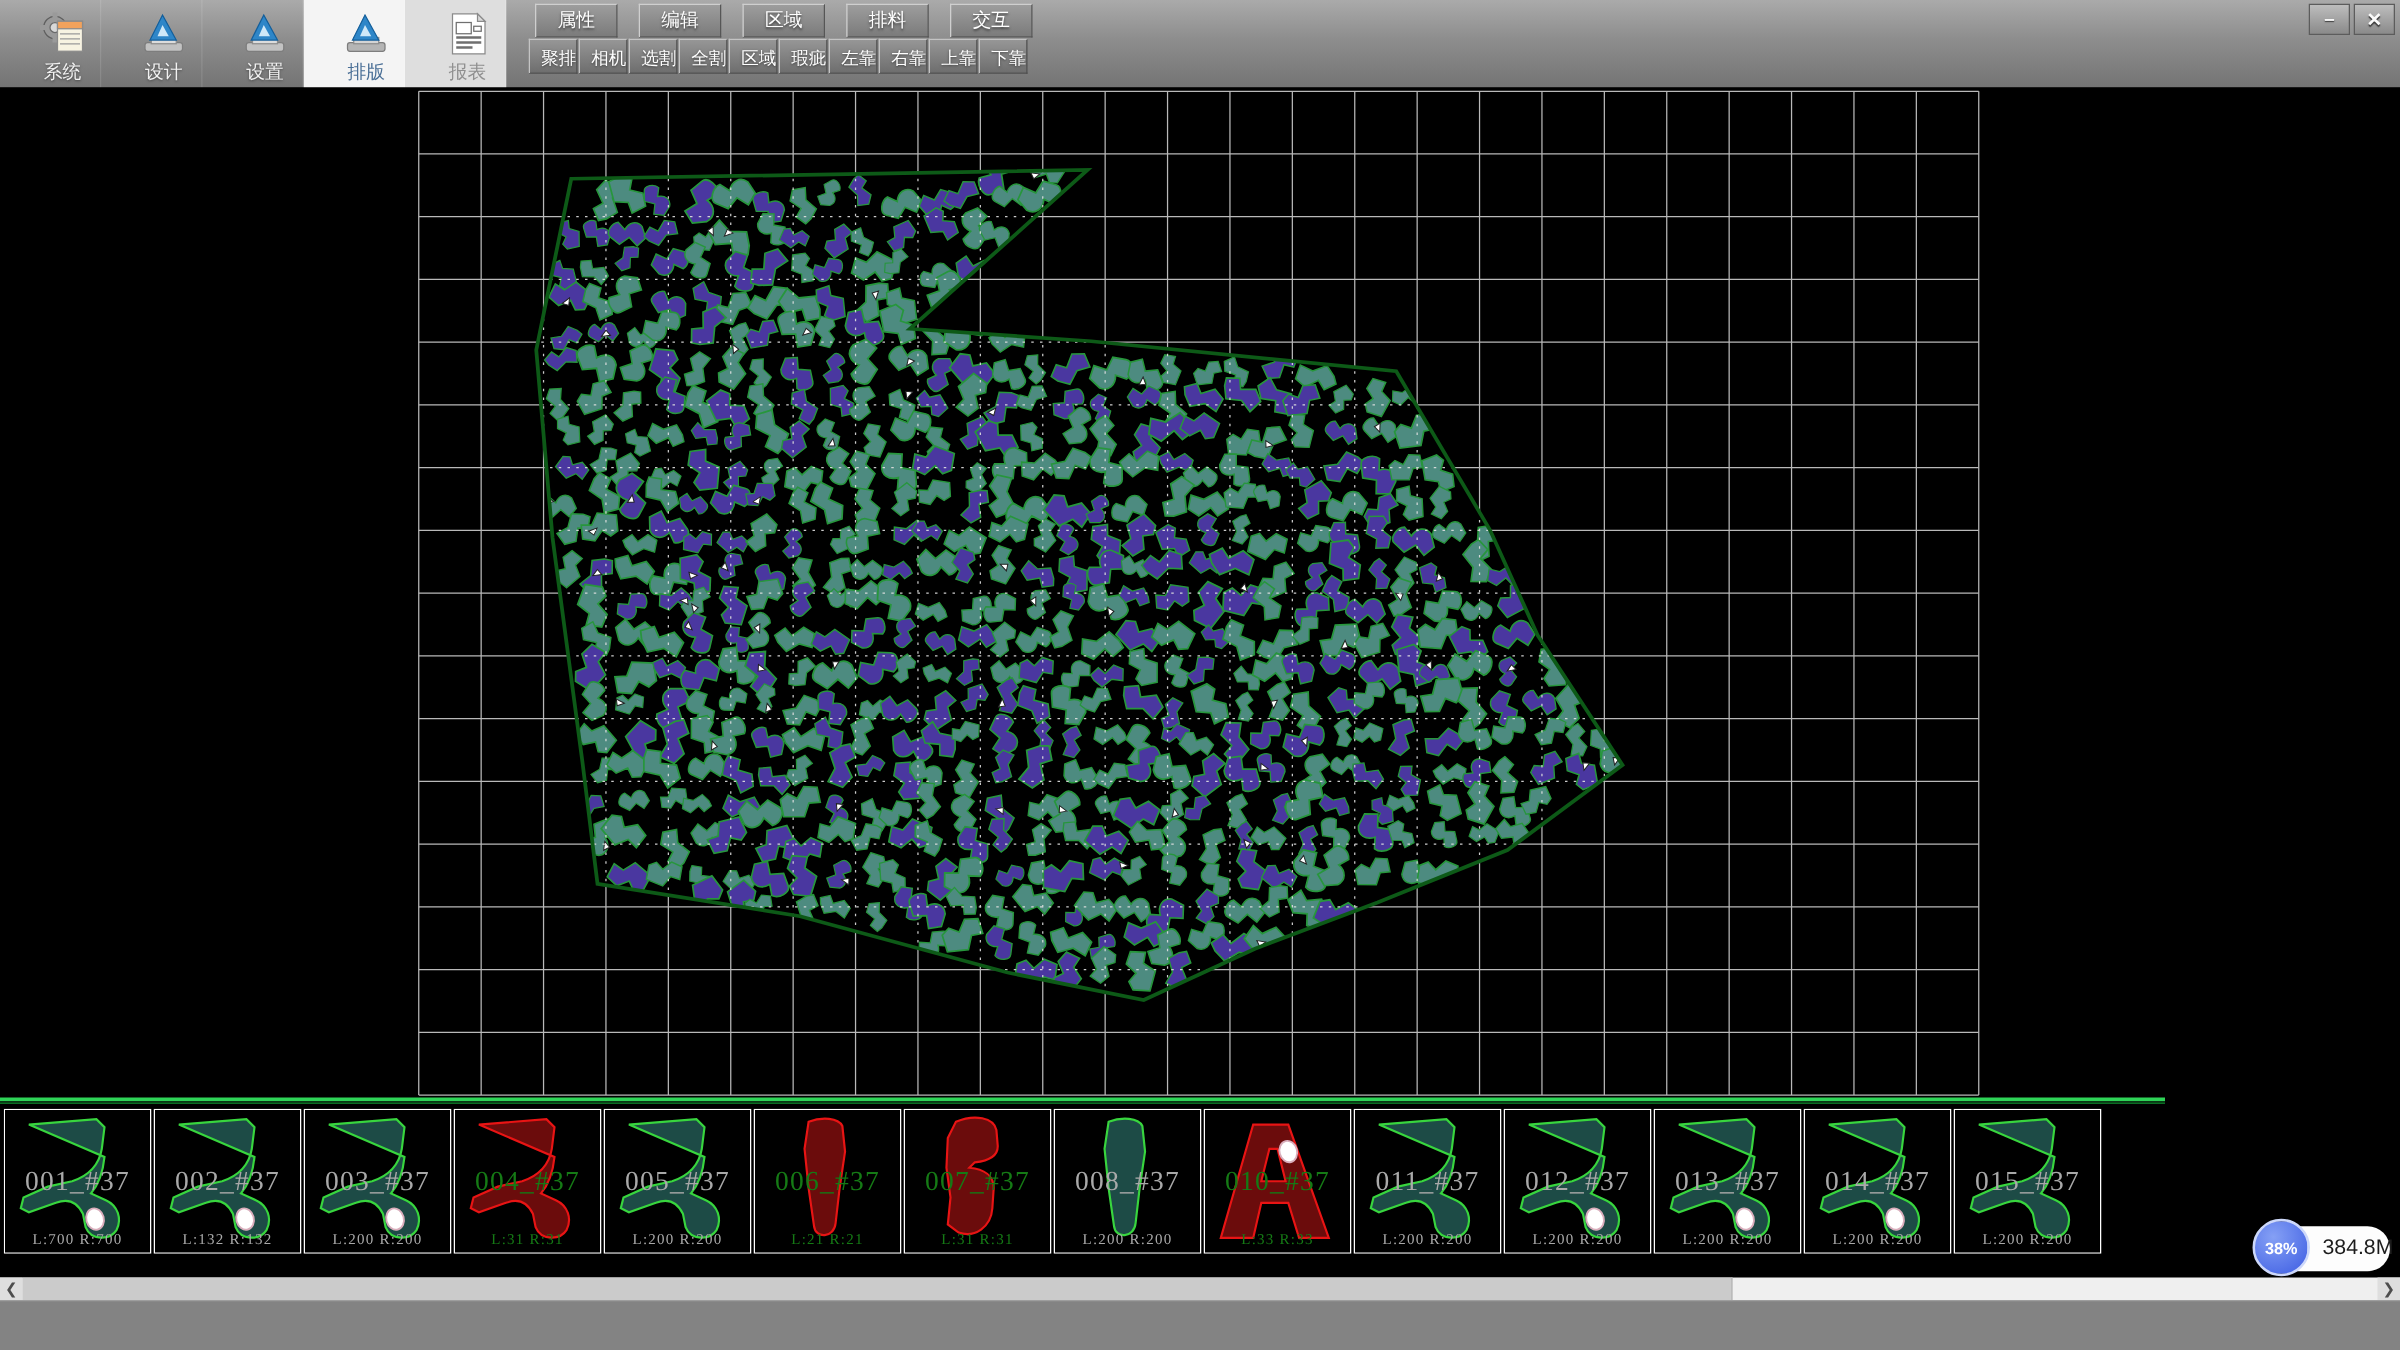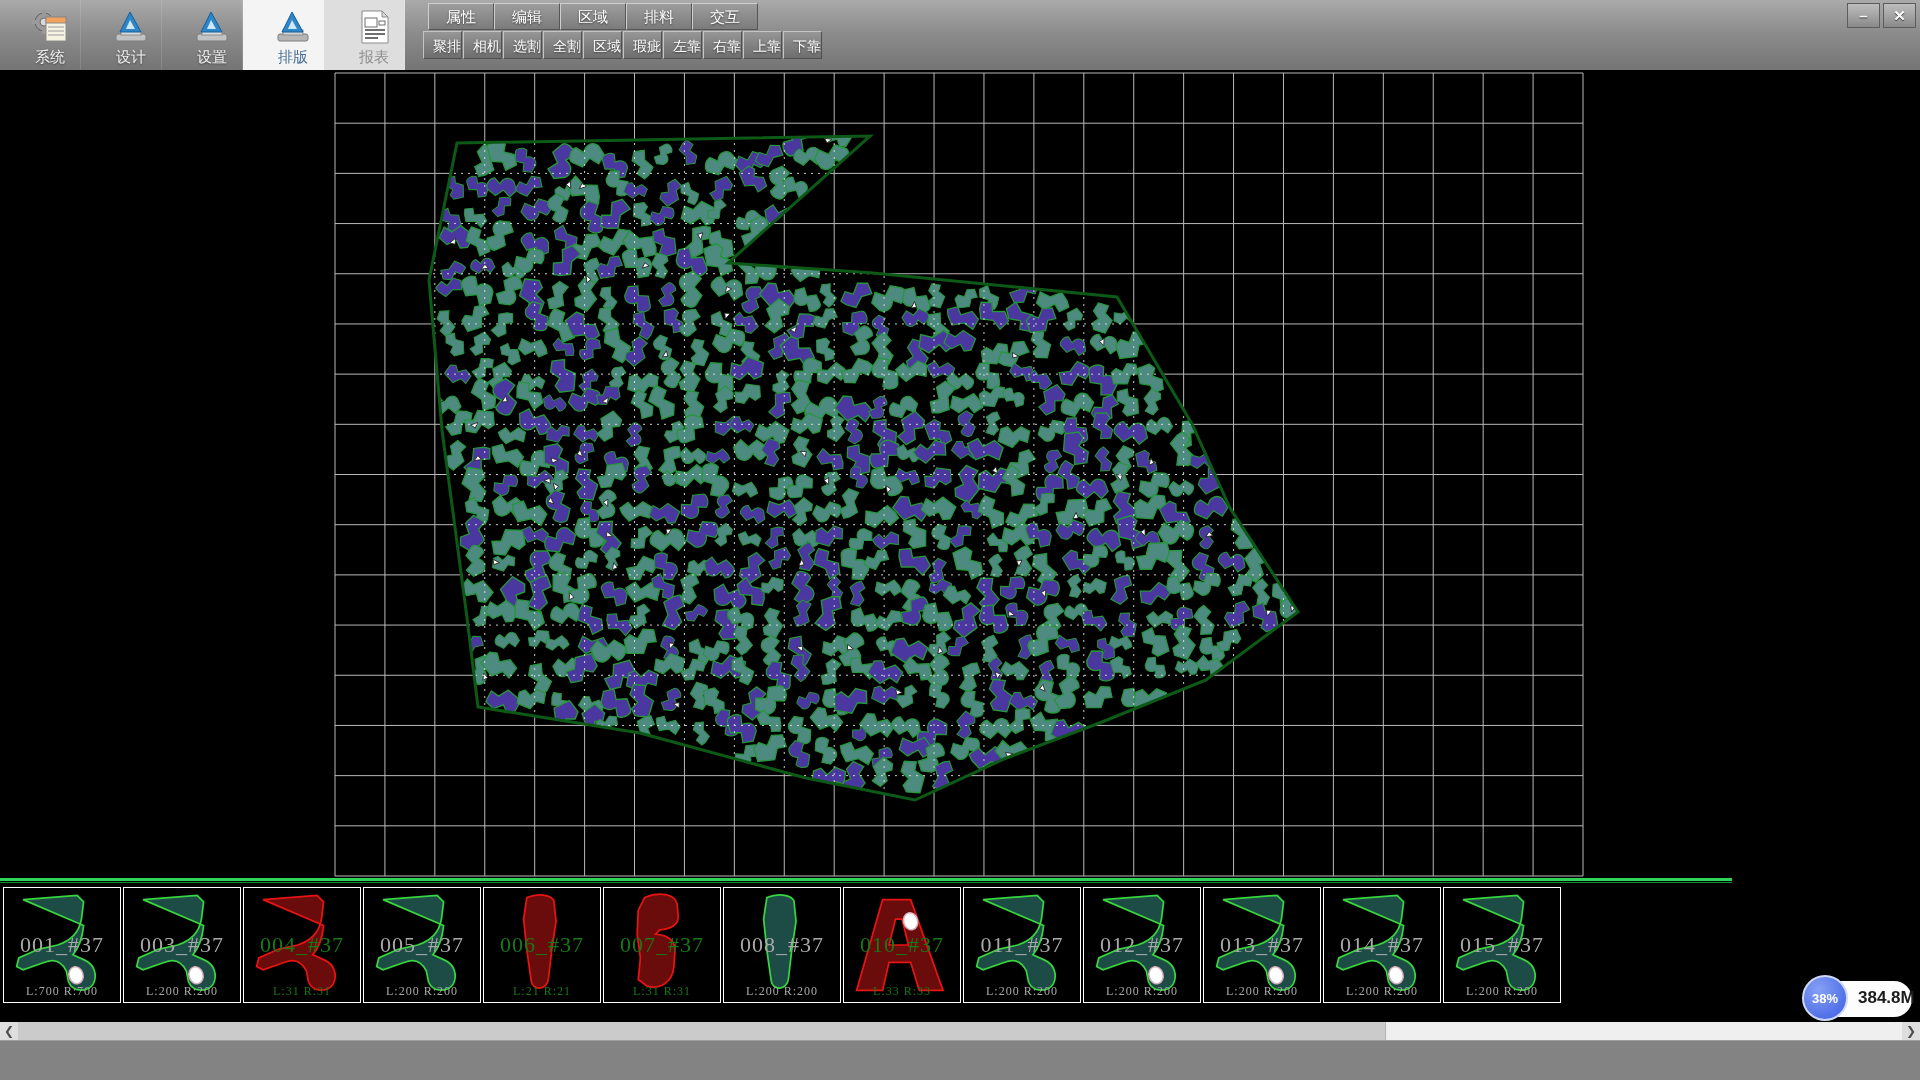--- a/index.html
+++ b/index.html
@@ -7,21 +7,21 @@
   
   .toolbar{position:absolute;left:0;top:0;width:1920px;height:70px;
     background:linear-gradient(#aaaaaa,#8d8d8d 45%,#747474);border-bottom:1px solid #4e4e4e;}
   .appbtns{position:absolute;left:0;top:0;height:70px;display:flex;}
   .appbtn{width:81px;height:70px;display:flex;flex-direction:column;align-items:center;justify-content:flex-end;
     padding-bottom:3px;box-sizing:border-box;color:#f2f2f2;font-size:15px;cursor:default;
     text-shadow:0 1px 2px #444;border-right:1px solid rgba(255,255,255,0.12);padding-left:20px;}
   .appbtn .ic{height:42px;display:flex;align-items:center;justify-content:center;}
   .appbtn.active{background:#f4f4f4;color:#4a6f96;text-shadow:none;}
   .appbtn.light{background:#dedede;color:#8f8f8f;text-shadow:none;}
-  .tabs{position:absolute;left:428px;top:3px;display:flex;}
+  .tabs{position:absolute;left:428px;top:3px;display:flex;gap:17px;}
   .tab{width:64px;height:25px;line-height:25px;text-align:center;color:#fff;font-size:15px;
     background:linear-gradient(#9d9d9d,#7b7b7b);border:1px solid;border-color:#cfcfcf #565656 #565656 #cfcfcf;
     text-shadow:0 1px 2px #3c3c3c;}
   .tools{position:absolute;left:423px;top:31px;display:flex;gap:1px;}
   .tool{width:39px;height:28px;line-height:28px;text-align:right;color:#fff;font-size:14px;
     background:linear-gradient(#969696,#6e6e6e);border:1px solid;border-color:#c4c4c4 #4f4f4f #4f4f4f #c4c4c4;
     text-shadow:0 1px 2px #3c3c3c;box-sizing:border-box;}
   .winbtns{position:absolute;right:4px;top:3px;display:flex;gap:3px;}
   .winbtn{width:31px;height:23px;display:flex;align-items:center;justify-content:center;
     background:linear-gradient(#bdbdbd,#8a8a8a);border:1px solid #5c5c5c;color:#fafafa;
@@ -37,21 +37,21 @@
     box-sizing:border-box;background:#000;overflow:hidden;}
   .thumb svg{position:absolute;left:4px;top:2px;width:108px;height:110px;}
   .tlabel{position:absolute;left:0;top:44px;width:100%;text-align:center;
     font-family:"Liberation Serif", serif;font-size:22px;letter-spacing:1px;}
   .tinfo{position:absolute;left:0;bottom:3px;width:100%;text-align:center;
     font-family:"Liberation Serif", serif;font-size:12px;letter-spacing:1px;margin-top:16px;}
   .lbl-gray{color:#a9a9a9;} .lbl-green{color:#157a15;}
   
   .badge-pill{position:absolute;left:1808px;top:981px;width:104px;height:36px;background:#fdfdfd;
     border-radius:18px;box-shadow:0 1px 4px rgba(0,0,0,0.5);z-index:6;}
-  .badge-pill span{position:absolute;left:50px;top:7px;font-size:17px;font-weight:bold;color:#1c1c1c;}
+  .badge-pill span{position:absolute;left:50px;top:7px;font-size:17px;font-weight:normal;color:#1c1c1c;}
   .badge-circle{position:absolute;left:1802px;top:975px;width:46px;height:46px;border-radius:50%;
     background:radial-gradient(circle at 35% 30%,#85a0f5,#3c5ce2);border:2px solid #cdd8fa;
     box-sizing:border-box;z-index:7;display:flex;align-items:center;justify-content:center;
     color:#fff;font-size:13px;font-weight:bold;}
   
   .hscroll{position:absolute;left:0;top:1022px;width:1920px;height:18px;background:#efefef;}
   .harrow{position:absolute;top:0;width:18px;height:18px;background:#dedede;color:#4d4d4d;
     font-size:12px;display:flex;align-items:center;justify-content:center;}
   .harrow.left{left:0;} .harrow.right{right:0;}
   .hthumb{position:absolute;left:18px;top:0;width:1367px;height:18px;background:#cbcbcb;border-right:1px solid #b5b5b5;}
@@ -873,20 +873,28 @@
           <ellipse cx="63" cy="78" rx="6.5" ry="8" fill="#ffffff" stroke="#d9aebc" stroke-width="1.4" transform="rotate(-15 63 78)"></ellipse>
         </svg>
         <div class="tlabel lbl-gray">001_#37</div>
         <div class="tinfo lbl-gray">L:700 R:700</div>
       </div>
       <div class="thumb">
         <svg viewBox="0 0 100 100">
           <path d="M14,8 L64,4 L70,10 L68,26 C66,38 58,46 46,50 L28,54 L10,62 L8,70 L14,73 L34,66 C44,62 50,66 54,74 L56,84 C60,94 74,94 79,86 C83,78 80,68 71,64 L60,59 C66,52 69,42 70,32 Z" fill="#1d4b46" stroke="#38d53e" stroke-width="1.6" fill-rule="evenodd"></path>
           <ellipse cx="63" cy="78" rx="6.5" ry="8" fill="#ffffff" stroke="#d9aebc" stroke-width="1.4" transform="rotate(-15 63 78)"></ellipse>
         </svg>
+        <div class="tlabel lbl-gray">002_#37</div>
+        <div class="tinfo lbl-gray">L:132 R:132</div>
+      </div>
+      <div class="thumb">
+        <svg viewBox="0 0 100 100">
+          <path d="M14,8 L64,4 L70,10 L68,26 C66,38 58,46 46,50 L28,54 L10,62 L8,70 L14,73 L34,66 C44,62 50,66 54,74 L56,84 C60,94 74,94 79,86 C83,78 80,68 71,64 L60,59 C66,52 69,42 70,32 Z" fill="#1d4b46" stroke="#38d53e" stroke-width="1.6" fill-rule="evenodd"></path>
+          <ellipse cx="63" cy="78" rx="6.5" ry="8" fill="#ffffff" stroke="#d9aebc" stroke-width="1.4" transform="rotate(-15 63 78)"></ellipse>
+        </svg>
         <div class="tlabel lbl-gray">003_#37</div>
         <div class="tinfo lbl-gray">L:200 R:200</div>
       </div>
       <div class="thumb">
         <svg viewBox="0 0 100 100">
           <path d="M14,8 L64,4 L70,10 L68,26 C66,38 58,46 46,50 L28,54 L10,62 L8,70 L14,73 L34,66 C44,62 50,66 54,74 L56,84 C60,94 74,94 79,86 C83,78 80,68 71,64 L60,59 C66,52 69,42 70,32 Z" fill="#6b0c0c" stroke="#e81414" stroke-width="1.6" fill-rule="evenodd"></path>
         </svg>
         <div class="tlabel lbl-green">004_#37</div>
         <div class="tinfo lbl-green">L:31 R:31</div>
       </div>

